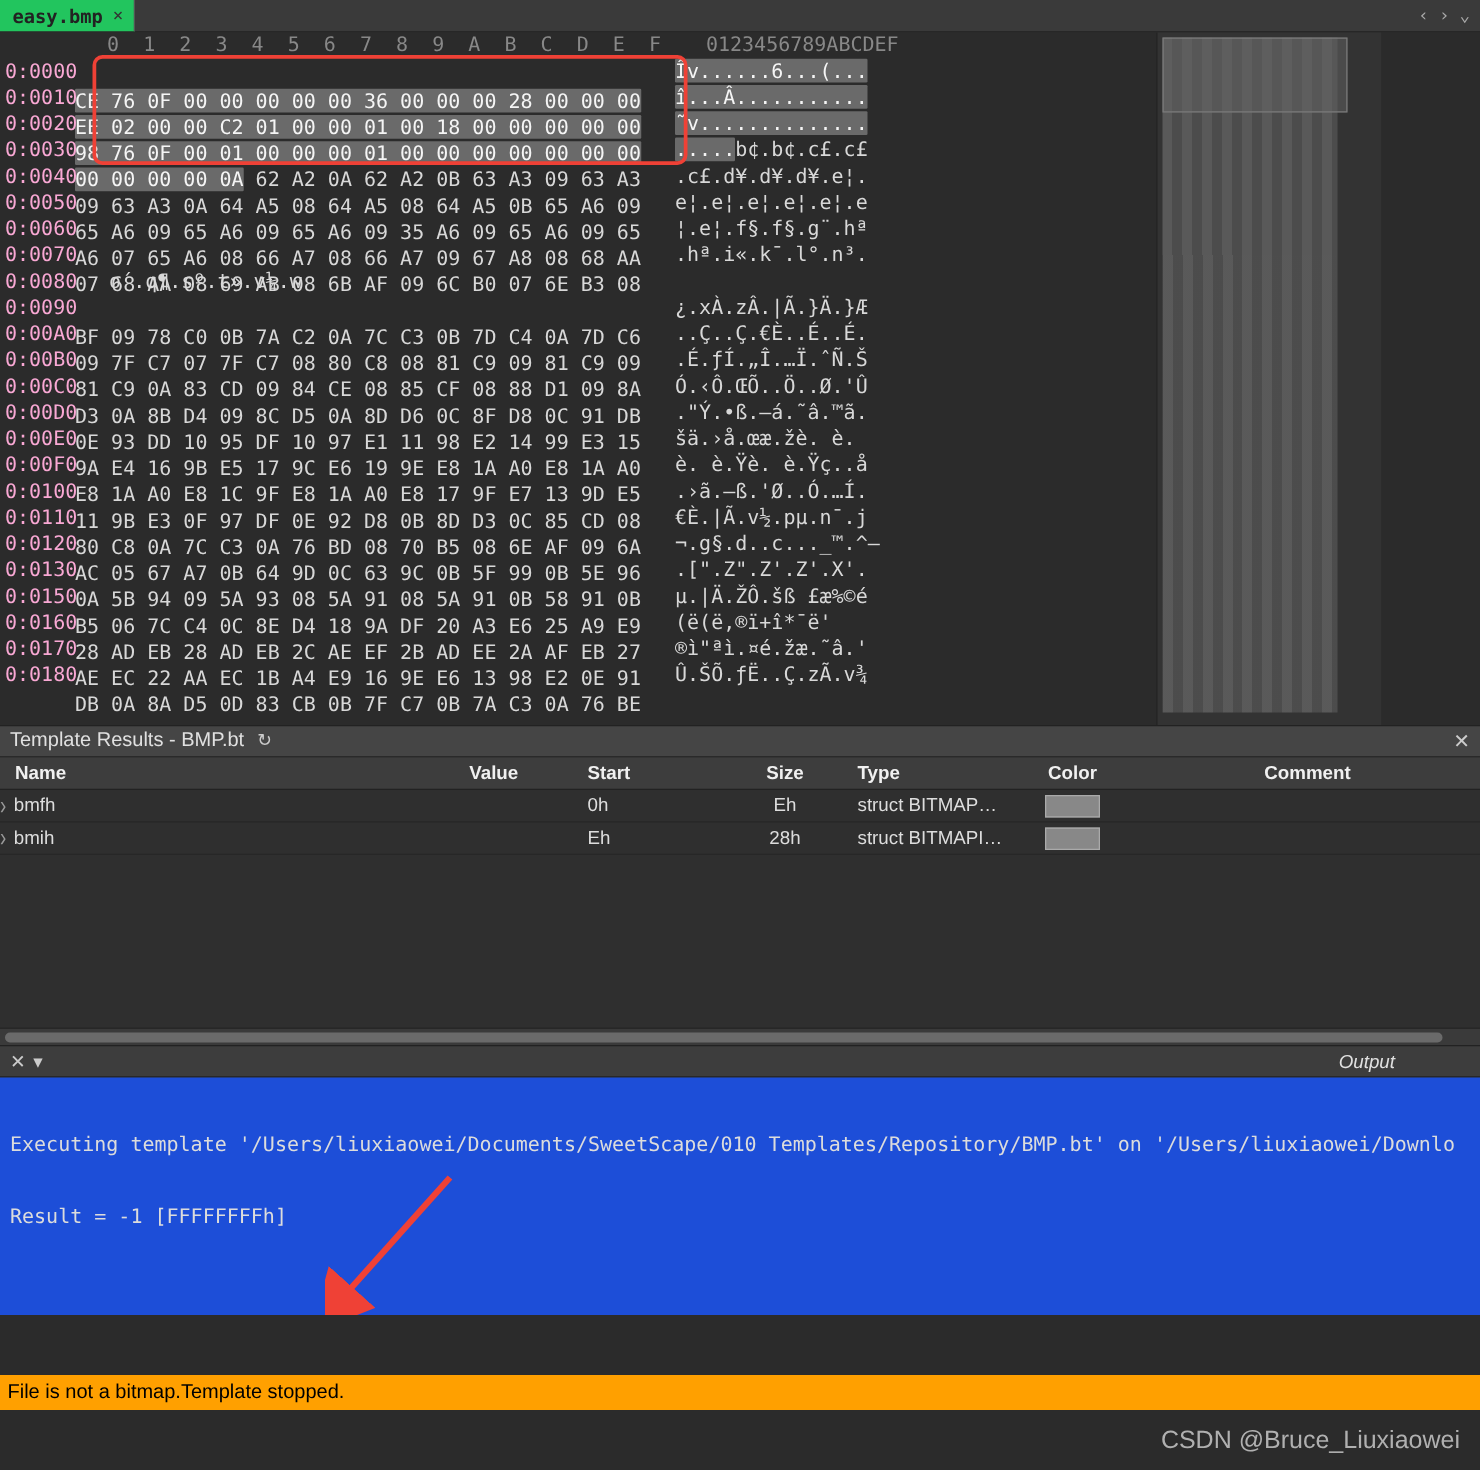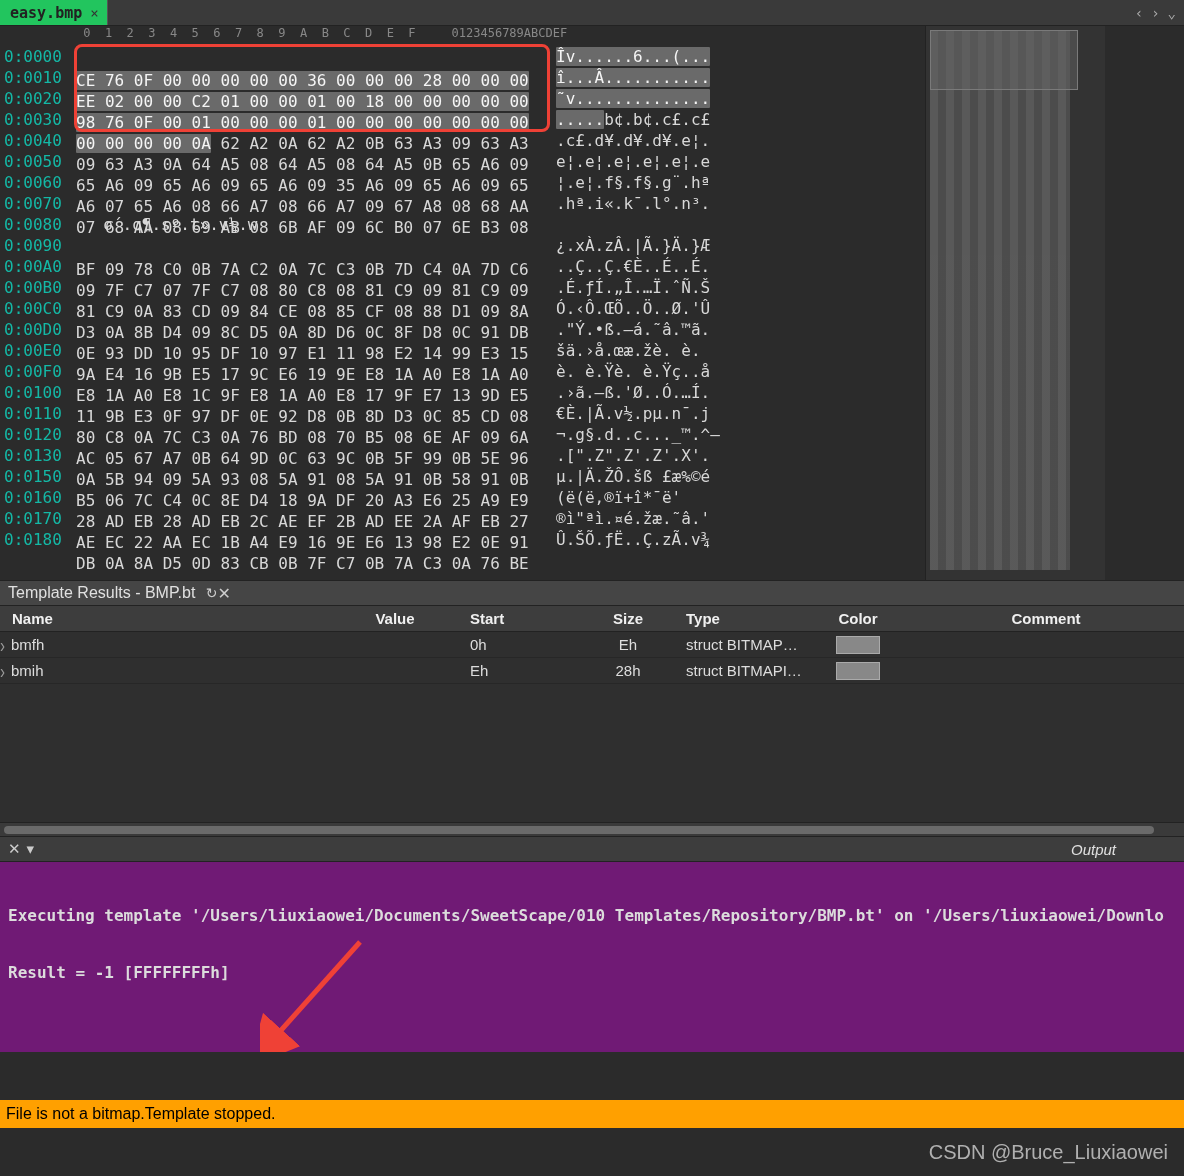--- a/index.html
+++ b/index.html
@@ -55,39 +55,39 @@
   }
   .hex-left {
     flex: none;
     width: 925px;
     position: relative;
     overflow: hidden;
   }
   .hex-header {
     height: 20px;
     display: flex;
-    font-size: 12px;
+    font-size: 16px;
     color: #888;
     padding-left: 76px;
     letter-spacing: 0;
     white-space: pre;
   }
   .hex-rows {
     position: relative;
   }
   .hex-row {
     display: flex;
     height: 21px;
     align-items: center;
     font-size: 16px;
     white-space: pre;
   }
   .offset {
-    width: 76px;
-    color: #14b8a6;
+    width: 60px;
+    color: #f9a8d4;
     padding-left: 4px;
     flex: none;
   }
   .bytes { flex: none; color: #d8d8d8; margin-top: 48px; }
   .ascii { flex: none; color: #d8d8d8; padding-left: 8px; }
   .sel {
     background: #6a6a6a;
     color: #f5f5f5;
     border-radius: 1px;
   }
@@ -123,21 +123,21 @@
   .results-header {
     height: 26px;
     background: #454545;
     display: flex;
     align-items: center;
     padding: 0 8px;
     font-size: 16px;
     color: #e0e0e0;
     border-top: 1px solid #222;
     border-bottom: 1px solid #222;
-    justify-content: flex-start;
+    justify-content: space-between;
     font-family: -apple-system, "Segoe UI", sans-serif;
   }
   .results-header .refresh { font-size: 14px; color:#ccc; margin-left:6px; }
   .results-table {
     background: #2f2f2f;
     font-family: -apple-system, "Segoe UI", sans-serif;
     font-size: 15px;
   }
   .results-cols {
     display: flex;
@@ -193,28 +193,27 @@
     color: #e0e0e0;
     font-family: -apple-system, sans-serif;
     font-size: 15px;
     border-top:1px solid #222;
     border-bottom:1px solid #222;
   }
   .output-header .left-icons { display:flex; gap:6px; color:#ccc; }
   .output-header .title { margin-left:auto; font-weight:500; padding-right: 60px; font-style: italic;}
   .output-body {
     height: 190px;
-    background: #701a75;
+    background: #1d4ed8;
     padding: 6px 8px;
     color: #dcdcdc;
     font-size: 16px;
     white-space: pre;
     overflow: hidden;
     position: relative;
-    font-weight: bold;
   }
   .arrow {
     position: absolute;
     pointer-events: none;
   }
   .status-bar {
     position: absolute;
     left: 0; bottom: 48px;
     height: 28px;
     width: 100%;

